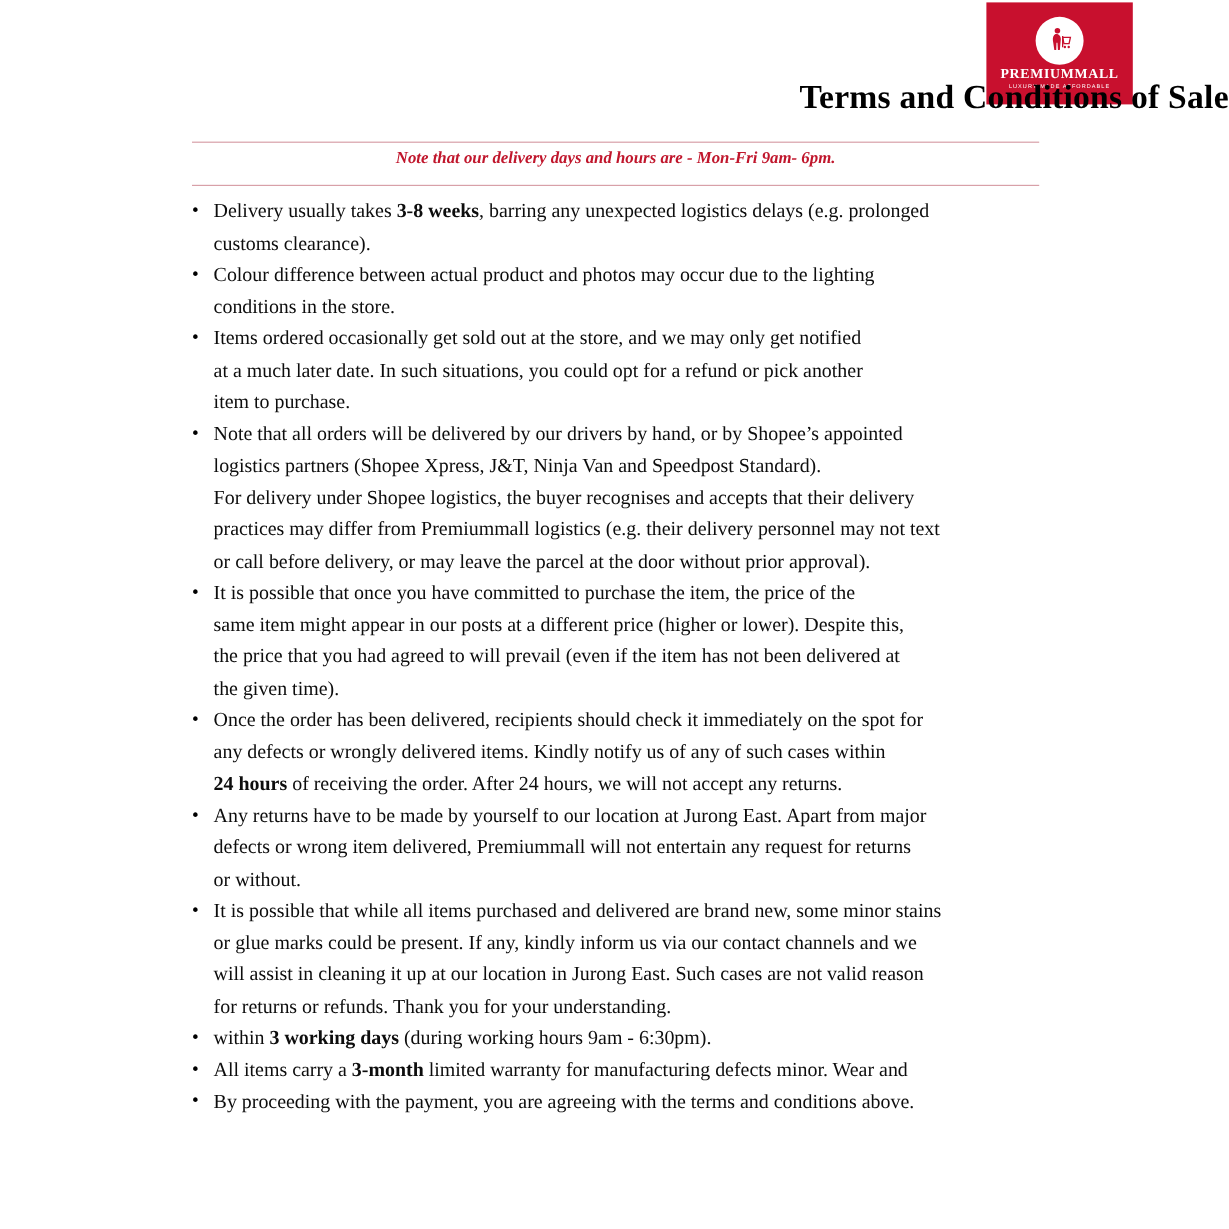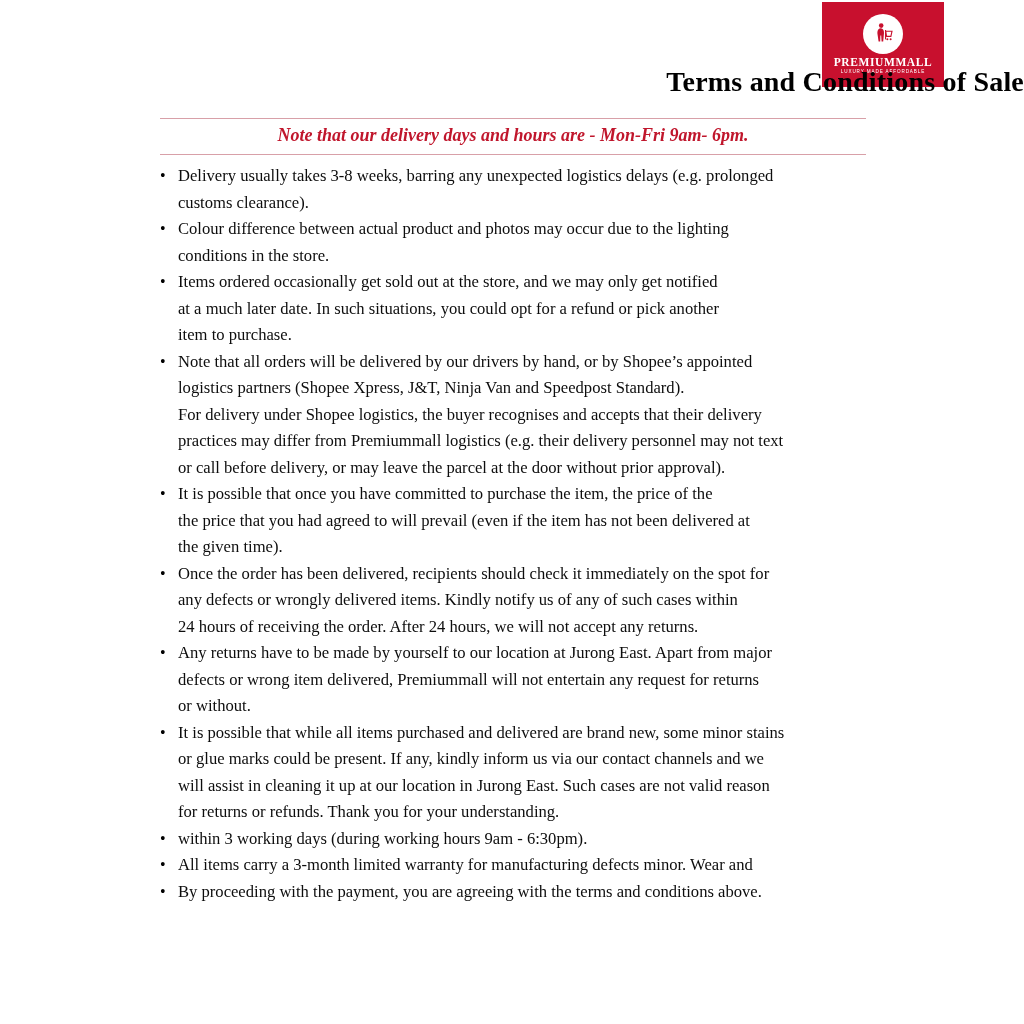--- a/index.html
+++ b/index.html
@@ -94,21 +94,21 @@
   .rule-bottom { top: 154px; }
   .notice {
     position: absolute;
     top: 125px;
     left: 160px;
     width: 706px;
     text-align: center;
     font-family: "Liberation Serif", serif;
     font-style: italic;
     font-weight: bold;
-    font-size: 18px;
+    font-size: 14px;
     color: #c0162c;
   }
 
   
   .body-list {
     position: absolute;
     top: 163px;
     left: 150px;
     width: 740px;
   }
@@ -127,21 +127,21 @@
     padding-left: 10px;
   }
   .item-body {
     flex: 1 1 auto;
     font-family: "Liberation Serif", serif;
     font-size: 16.6px;
     line-height: 26.5px;
     color: #0d0d0d;
   }
   .line { display: block; white-space: pre-wrap; }
-  .line b { font-weight: normal; }
+  .line b { font-weight: bold; }
 </style>
 </head>
 <body>
 
 <div class="page">
 
   <div class="logo-box">
     <div class="logo-inner">
       <div class="logo-circle">
         <svg width="30" height="30" viewBox="0 0 30 30" aria-hidden="true">
@@ -197,20 +197,21 @@
           <span class="line"><span>logistics partners (Shopee Xpress, J&amp;T, Ninja Van and Speedpost Standard).</span></span>
           <span class="line"><span>For delivery under Shopee logistics, the buyer recognises and accepts that their delivery</span></span>
           <span class="line"><span>practices may differ from Premiummall logistics (e.g. their delivery personnel may not text</span></span>
           <span class="line"><span>or call before delivery, or may leave the parcel at the door without prior approval).</span></span>
         </div>
       </div>
       <div class="item">
         <div class="bullet">•</div>
         <div class="item-body">
           <span class="line"><span>It is possible that once you have committed to purchase the item, the price of the</span></span>
+          <span class="line"><span>same item might appear in our posts at a different price (higher or lower). Despite this,</span></span>
           <span class="line"><span>the price that you had agreed to will prevail (even if the item has not been delivered at</span></span>
           <span class="line"><span>the given time).</span></span>
         </div>
       </div>
       <div class="item">
         <div class="bullet">•</div>
         <div class="item-body">
           <span class="line"><span>Once the order has been delivered, recipients should check it immediately on the spot for</span></span>
           <span class="line"><span>any defects or wrongly delivered items. Kindly notify us of any of such cases within</span></span>
           <span class="line"><b>24 hours</b><span> of receiving the order. After 24 hours, we will not accept any returns.</span></span>

